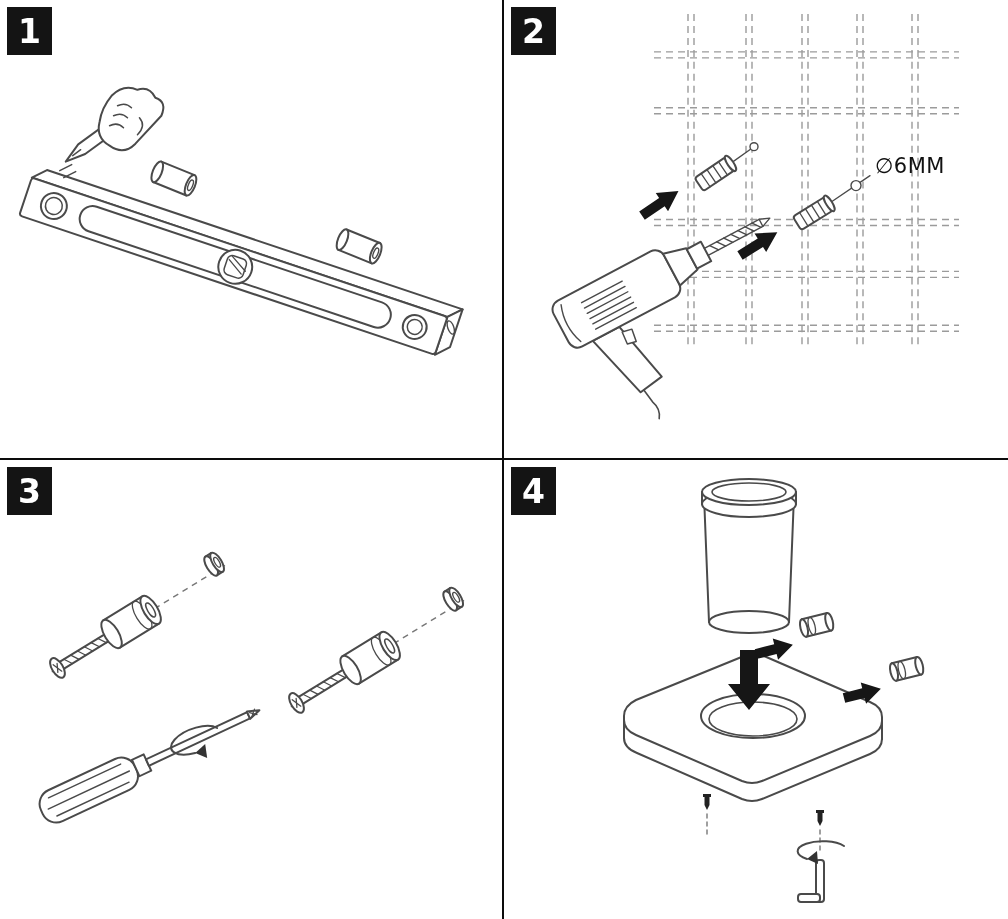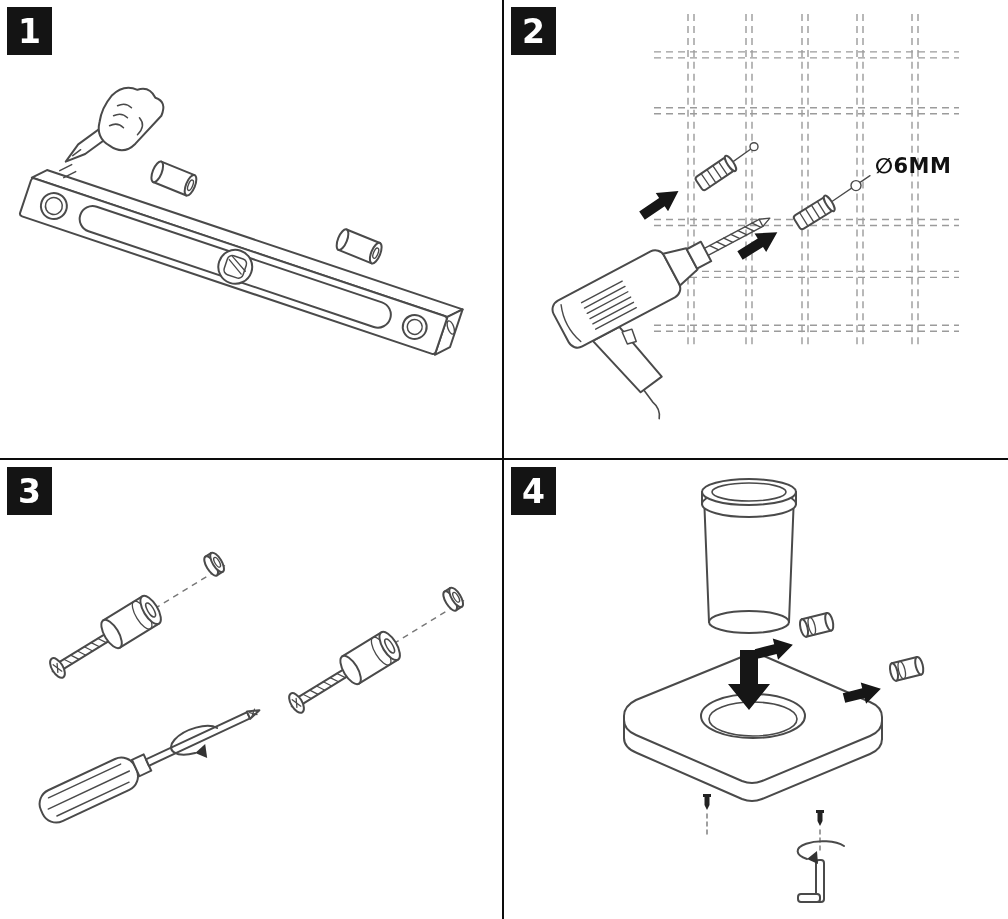--- a/index.html
+++ b/index.html
@@ -6,21 +6,21 @@
   body{width:1008px;height:919px;overflow:hidden;font-family:"DejaVu Sans",sans-serif;}
   .sheet{display:grid;grid-template-columns:504px 504px;grid-template-rows:460px 459px;width:1008px;height:919px;background:#fff;}
   .panel{position:relative;box-sizing:border-box;background:#fff;overflow:hidden;}
   .p1{border-right:2px solid #0c0c0c;border-bottom:2px solid #0c0c0c;}
   .p2{border-bottom:2px solid #0c0c0c;}
   .p3{border-right:2px solid #0c0c0c;}
   .badge{position:absolute;top:7px;left:7px;width:45px;height:48px;background:#141414;color:#fff;
          display:flex;align-items:center;justify-content:center;z-index:3;}
   .badge span{font-size:33px;font-weight:700;line-height:1;}
   .art{display:block;width:100%;height:100%;}
-  .dia-label{position:absolute;left:371px;top:154px;font-size:21px;font-weight:700;color:#111;
+  .dia-label{position:absolute;left:371px;top:154px;font-size:21px;font-weight:400;color:#111;
              letter-spacing:0.5px;z-index:2;}
 </style>
 </head>
 <body>
 
 <div class="sheet">
 
   <section class="panel p1">
     <div class="badge">
       <span>1</span>

